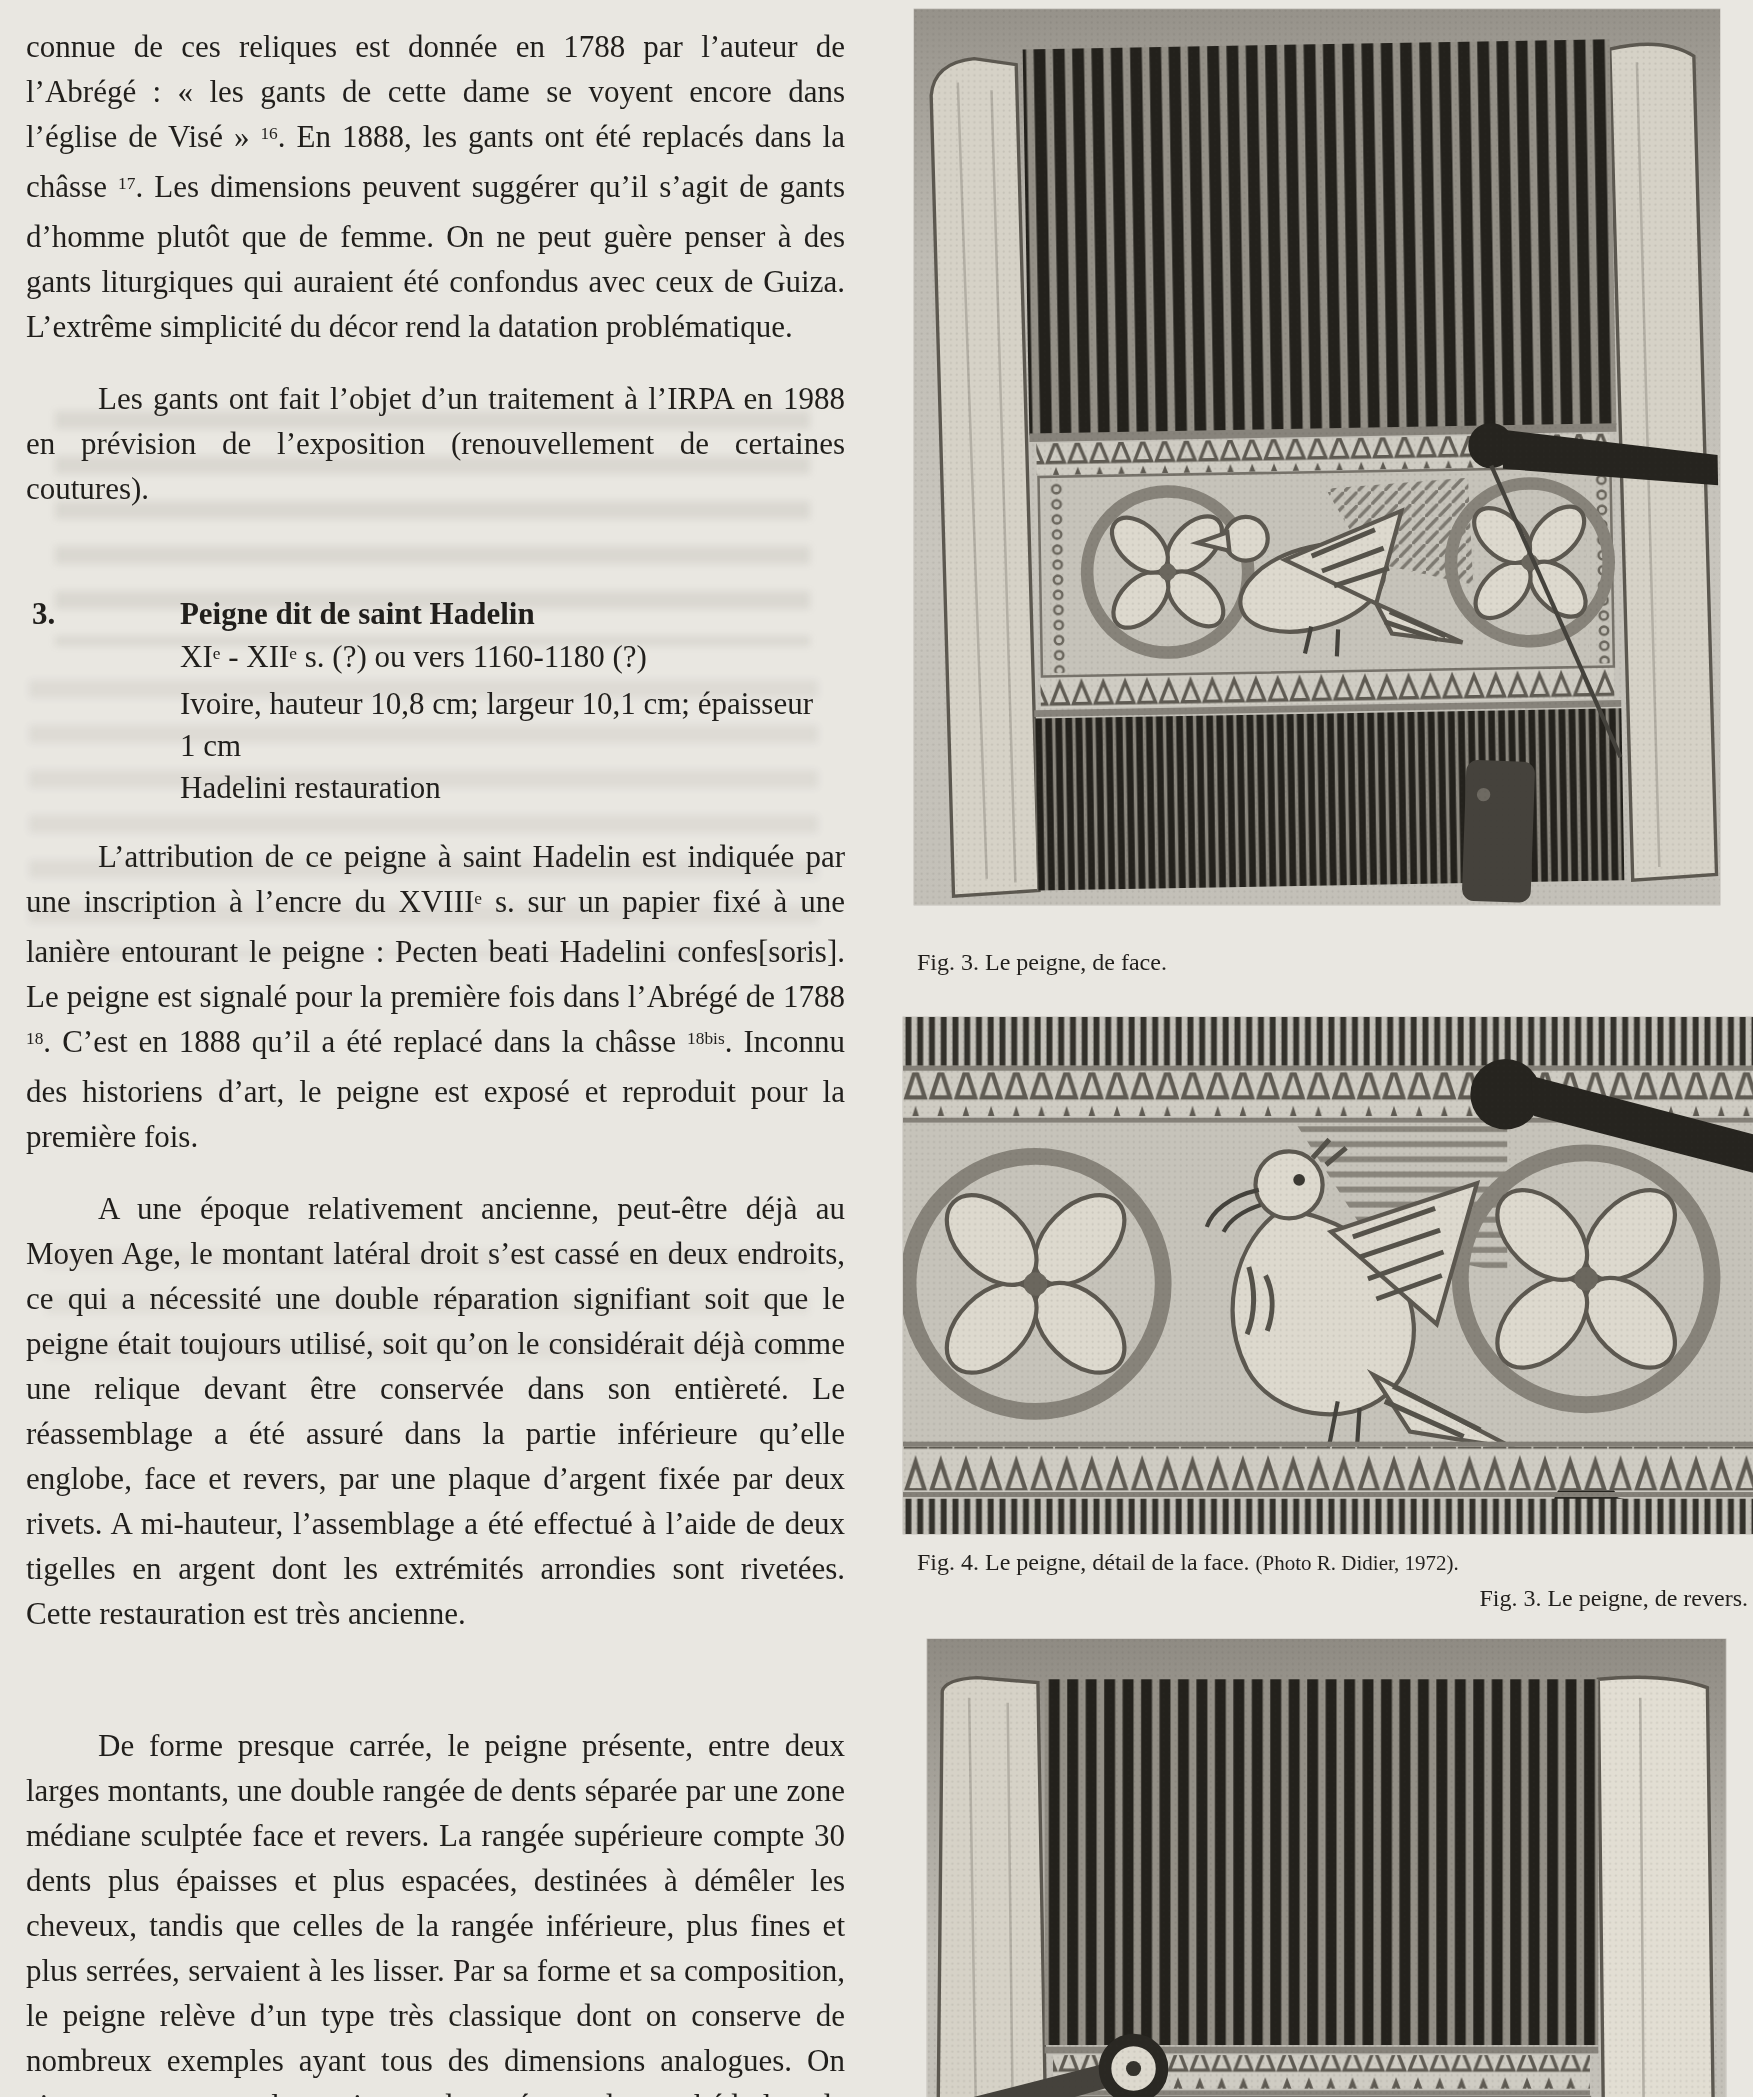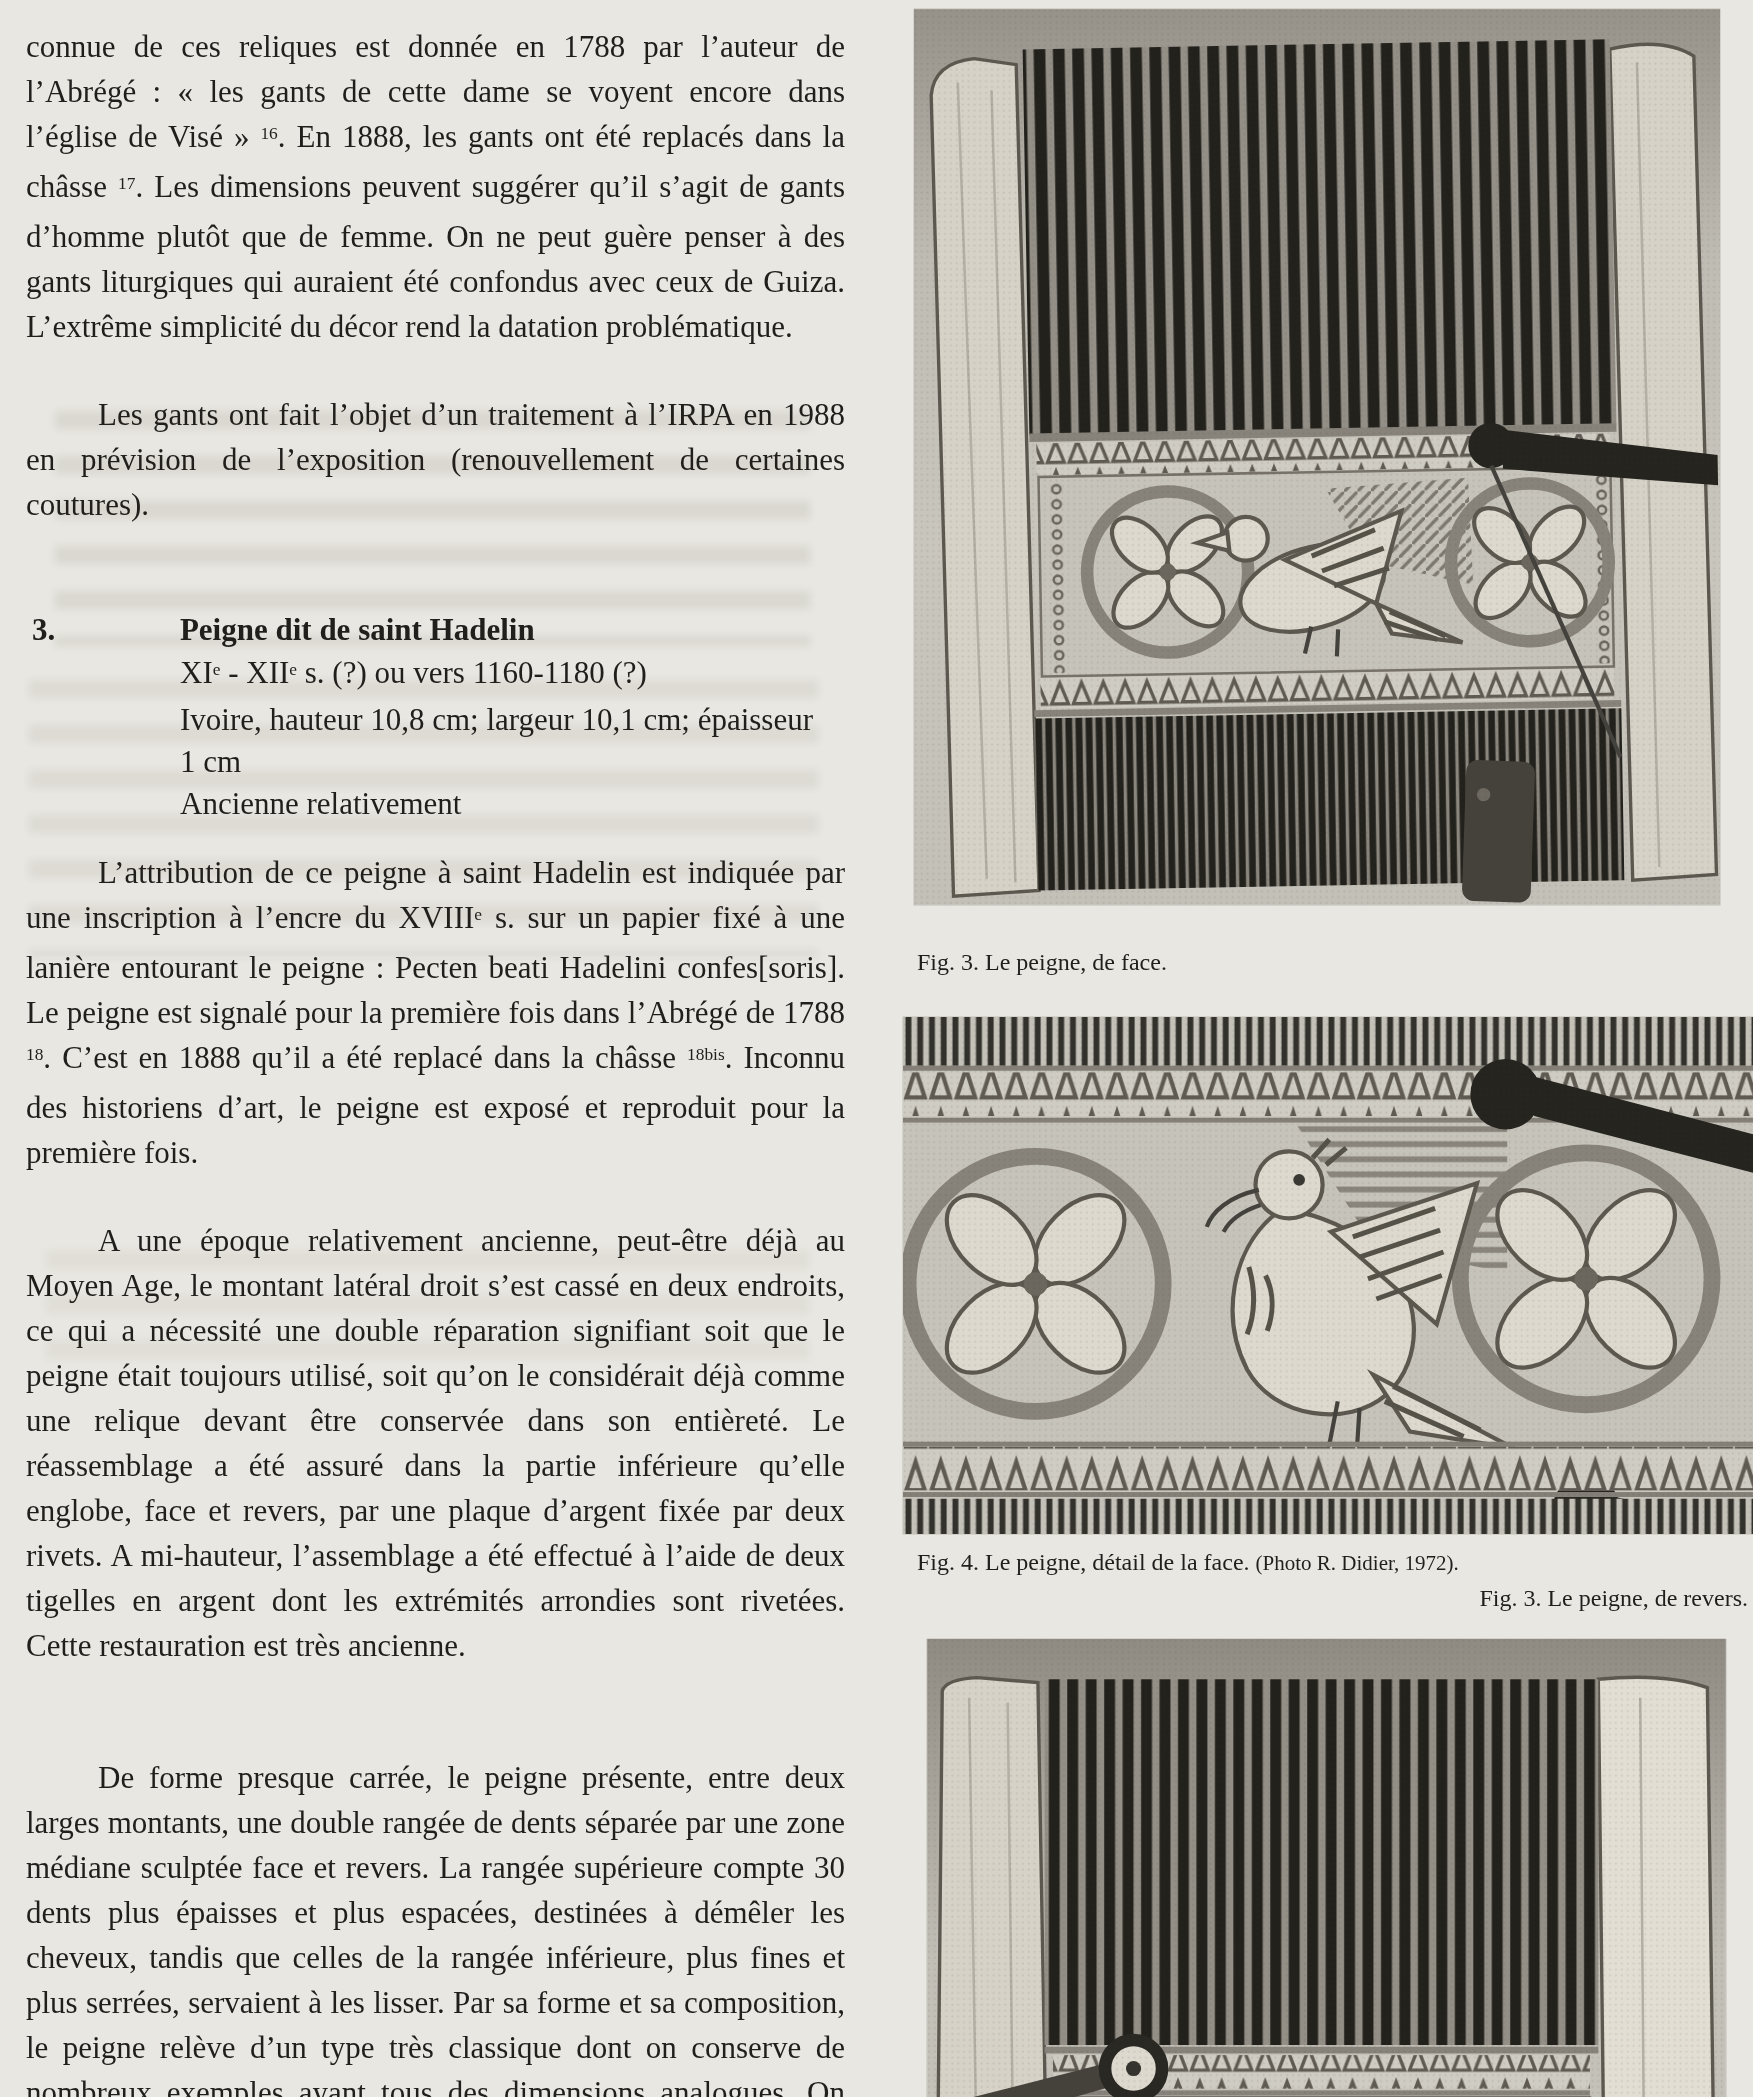--- a/index.html
+++ b/index.html
@@ -10,21 +10,21 @@
     --metal:#26241f; --metal2:#45423c;
     --gapdark:#23211c; --toothlite:#938f86;
   }
   html,body{margin:0;padding:0;}
   .page{position:relative;width:1753px;height:2575px;background:var(--page_bg);
         overflow:hidden;font-family:"Liberation Serif",serif;color:var(--ink);}
   
   .leftcol{position:absolute;left:26px;top:24px;width:819px;
            font-size:31px;line-height:45px;text-align:justify;z-index:2;}
   .para{margin:0;}
-  .para + .para{margin-top:43px;}
+  .para + .para{margin-top:27px;}
   .para.ind{text-indent:72px;}
   .para.gap{margin-top:87px;}
   .heading{margin-top:80px;font-weight:bold;display:flex;}
   .hnum{flex:0 0 148px;padding-left:5.9px;}
   .htitle{flex:1;}
   .details{margin-left:154px;line-height:42px;text-align:left;}
   .details + .para{margin-top:25px;}
   .sup{font-size:.56em;position:relative;top:-.45em;}
   .it{}
   
@@ -70,21 +70,21 @@
       <p class="para"><span>connue de ces reliques est donnée en 1788 par l’auteur de l’</span><span class="it">Abrégé</span><span> : « les gants de cette dame se voyent encore dans l’église de Visé » </span><span class="sup">16</span><span>. En 1888, les gants ont été replacés dans la châsse </span><span class="sup">17</span><span>. Les dimensions peuvent suggérer qu’il s’agit de gants d’homme plutôt que de femme. On ne peut guère penser à des gants liturgiques qui auraient été confondus avec ceux de Guiza. L’extrême simplicité du décor rend la datation problématique.</span></p>
       <p class="para ind"><span>Les gants ont fait l’objet d’un traitement à l’IRPA en 1988 en prévision de l’exposition (renouvellement de certaines coutures).</span></p>
       <div class="heading">
         <span class="hnum">3.</span>
         <span class="htitle">Peigne dit de saint Hadelin</span>
       </div>
       <div class="details">
         <div class="dline"><span>XI</span><span class="sup">e</span><span> - XII</span><span class="sup">e</span><span> s. (?) ou vers 1160-1180 (?)</span></div>
         <div class="dline"><span>Ivoire, hauteur 10,8 cm; largeur 10,1 cm; épaisseur</span></div>
         <div class="dline"><span>1 cm</span></div>
-        <div class="dline"><span>Ancienne relativement</span></div>
+        <div class="dline"><span>Hadelini restauration</span></div>
       </div>
       <p class="para ind"><span>L’attribution de ce peigne à saint Hadelin est indiquée par une inscription à l’encre du XVIII</span><span class="sup">e</span><span> s. sur un papier fixé à une lanière entourant le peigne : </span><span class="it">Pecten beati Hadelini confes[soris]</span><span>. Le peigne est signalé pour la première fois dans l’</span><span class="it">Abrégé</span><span> de 1788 </span><span class="sup">18</span><span>. C’est en 1888 qu’il a été replacé dans la châsse </span><span class="sup">18bis</span><span>. Inconnu des historiens d’art, le peigne est exposé et reproduit pour la première fois.</span></p>
       <p class="para ind"><span>A une époque relativement ancienne, peut-être déjà au Moyen Age, le montant latéral droit s’est cassé en deux endroits, ce qui a nécessité une double réparation signifiant soit que le peigne était toujours utilisé, soit qu’on le considérait déjà comme une relique devant être conservée dans son entièreté. Le réassemblage a été assuré dans la partie inférieure qu’elle englobe, face et revers, par une plaque d’argent fixée par deux rivets. A mi-hauteur, l’assemblage a été effectué à l’aide de deux tigelles en argent dont les extrémités arrondies sont rivetées. Cette restauration est très ancienne.</span></p>
       <p class="para ind gap"><span>De forme presque carrée, le peigne présente, entre deux larges montants, une double rangée de dents séparée par une zone médiane sculptée face et revers. La rangée supérieure compte 30 dents plus épaisses et plus espacées, destinées à démêler les cheveux, tandis que celles de la rangée inférieure, plus fines et plus serrées, servaient à les lisser. Par sa forme et sa composition, le peigne relève d’un type très classique dont on conserve de nombreux exemples ayant tous des dimensions analogues. On citera notamment les peignes des trésors des cathédrales de Bamberg et de Prague, de Siegburg (peigne de saint Anno), du Kunstgewerbemuseum de Cologne et du musée de Verdun qui diffèrent cependant de celui de Visé par la décoration sculptée </span></p>
     </div>
 
   <div class="photo photo1" role="img" aria-label="Photographie du peigne en ivoire, de face">
     <svg viewBox="0 0 961 1068" xmlns="http://www.w3.org/2000/svg">
       <defs>
         <linearGradient id="p1g" x1="0" y1="0" x2="0" y2="1">

